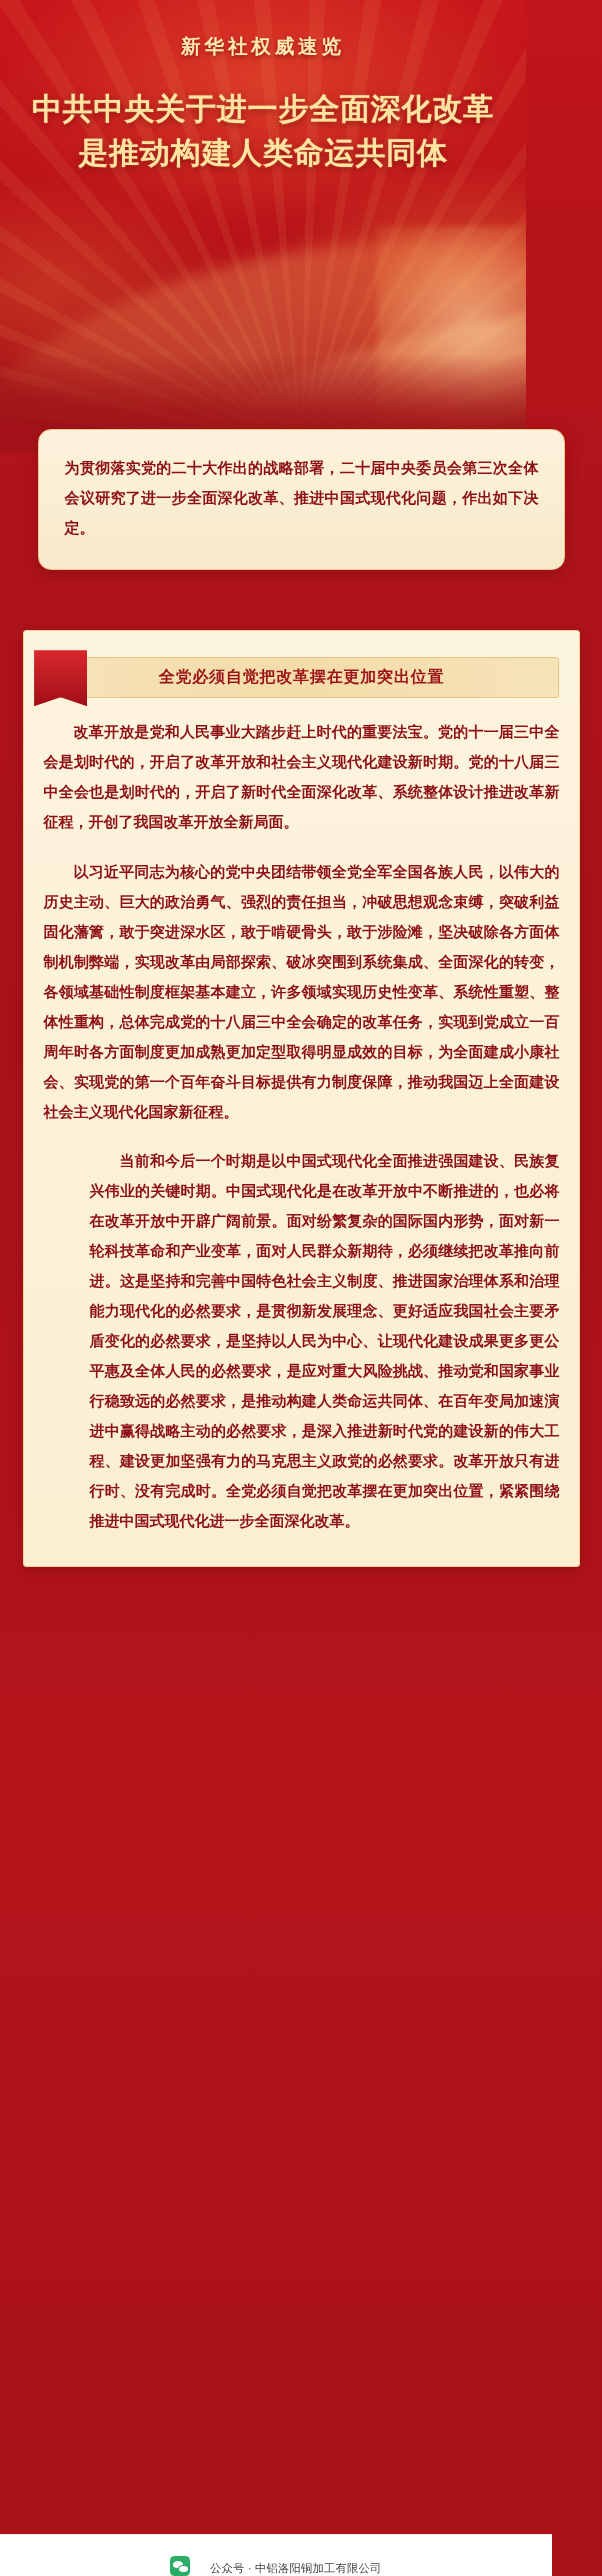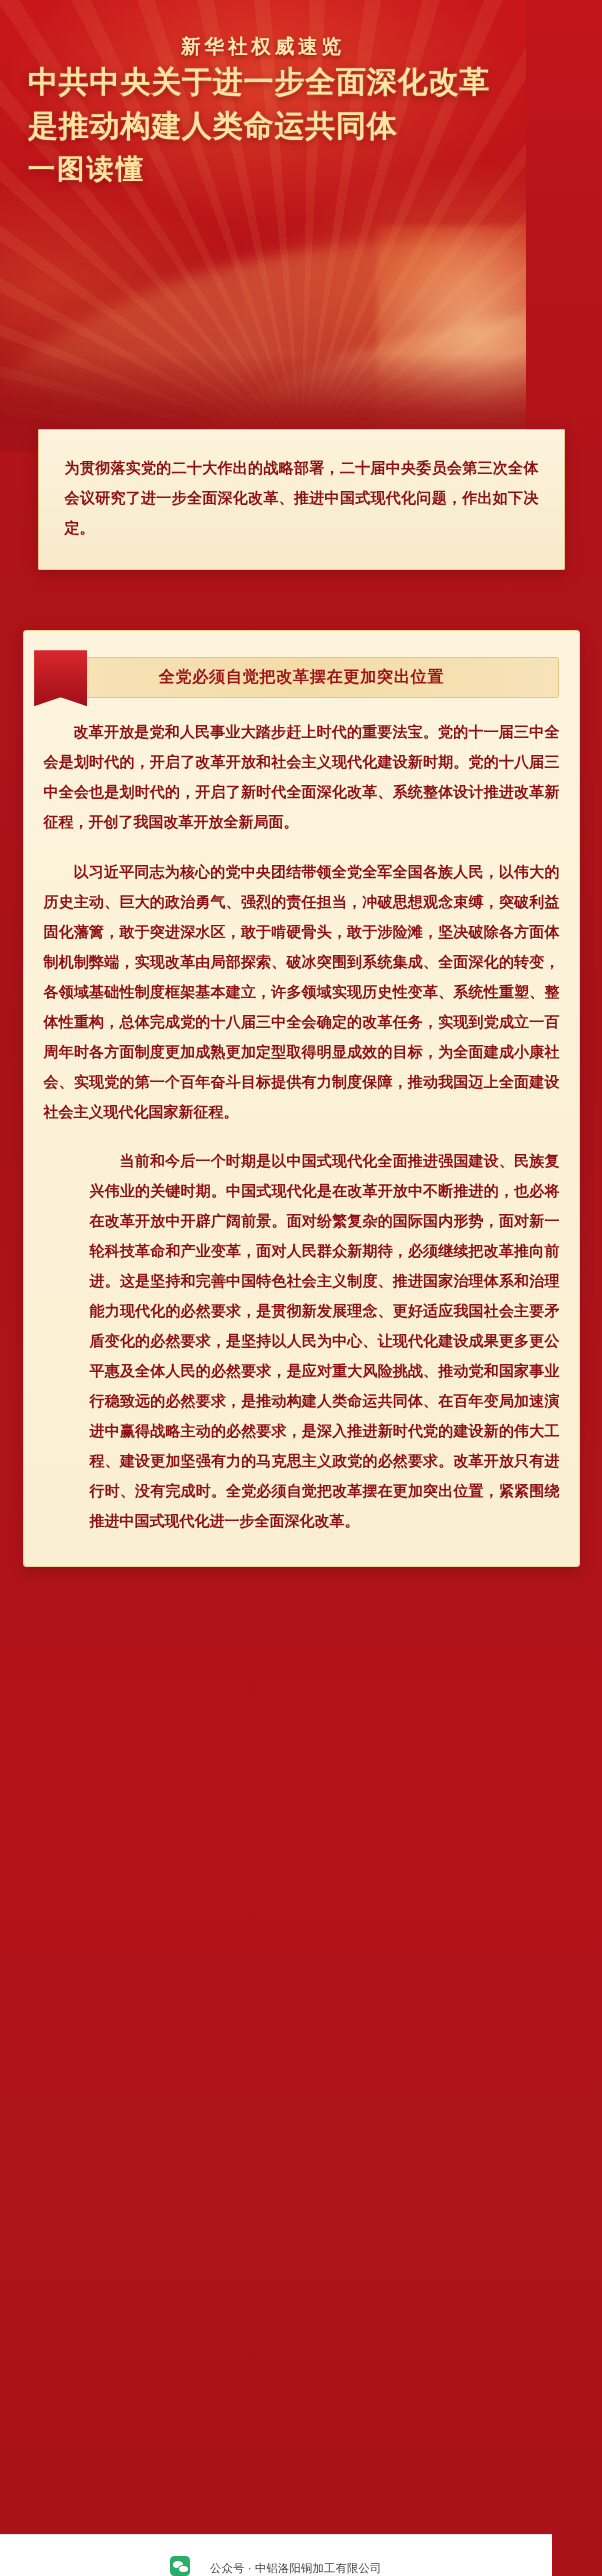--- a/index.html
+++ b/index.html
@@ -80,22 +80,23 @@
     font-size: 19.6px;
     letter-spacing: 3.8px;
     font-weight: 700;
     text-shadow: 0 1.5px 4.5px rgba(90,0,0,.55);
     font-family: "Liberation Serif", serif;
   }
 
   .hero-title {
     position: relative;
     z-index: 5;
-    text-align: left;
-    padding: 0 28px;
+    text-align: center;
+    margin-top: 27px;
+    padding: 0 12px;
   }
   .hero-title .l1, .hero-title .l2, .hero-title .l3 {
     color: #ffe4a0;
     font-weight: 700;
     font-family: "Liberation Serif", serif;
     text-shadow: 0 2.3px 7.5px rgba(100,0,0,.6), 0 0 1.5px rgba(255,230,180,.6);
     line-height: 1.45;
   }
   .hero-title .l1 { font-size: 30px; letter-spacing: 0.8px; }
   .hero-title .l2 { font-size: 30px; letter-spacing: 0.8px; }
@@ -104,21 +105,21 @@
   
   .intro-wrap {
     position: relative;
     z-index: 6;
     margin: -22.6px auto 0;
     width: 527px;
   }
   .intro-card {
     background: linear-gradient(180deg, #fdf3dd 0%, #f7e9c9 100%);
     border: 1.5px solid #e8c98c;
-    border-radius: 1px;
+    border-radius: 13px;
     padding: 22.6px 25.6px 25.6px;
     box-shadow: 0 4.5px 15px rgba(80,0,0,.28);
   }
   .intro-card p {
     color: #8d1114;
     font-size: 15px;
     line-height: 2.0;
     text-align: justify;
     text-indent: 0;
     font-family: "Liberation Serif", serif;
@@ -284,21 +285,20 @@
     <div class="hero-swoosh2"></div>
     <div class="hero-glow"></div>
 
     <div class="badge-top">
       <span class="txt">新华社权威速览</span>
     </div>
 
     <div class="hero-title">
       <div class="l1">中共中央关于进一步全面深化改革</div>
       <div class="l2">是推动构建人类命运共同体</div>
-      <div class="l3">一图读懂</div>
     </div>
 
     <div class="hero-bottom-fade"></div>
   </div>
 
   <div class="intro-wrap">
     <div class="intro-card">
       <p>为贯彻落实党的二十大作出的战略部署，二十届中央委员会第三次全体会议研究了进一步全面深化改革、推进中国式现代化问题，作出如下决定。</p>
     </div>
   </div>

